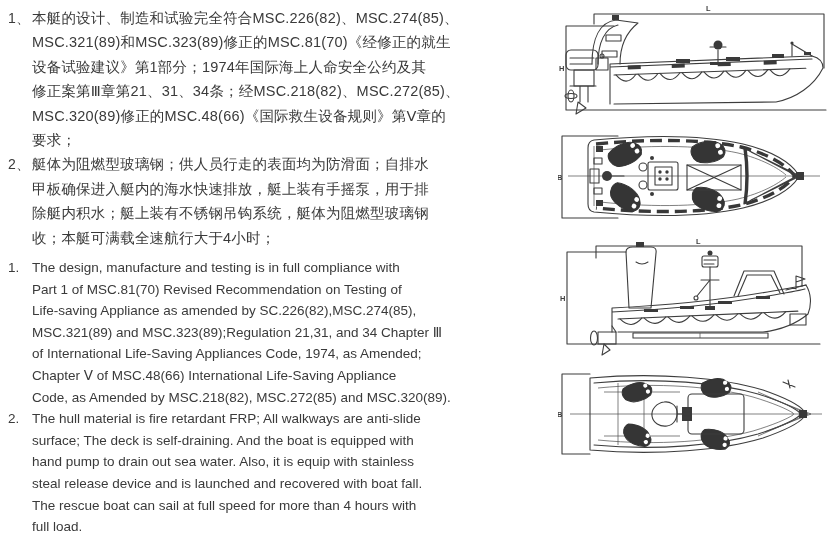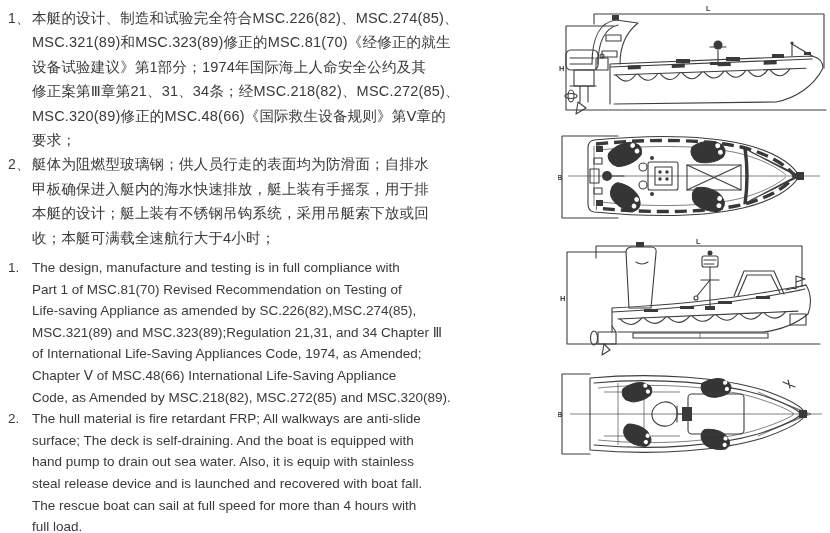--- a/index.html
+++ b/index.html
@@ -41,21 +41,21 @@
 MSC.321(89)和MSC.323(89)修正的MSC.81(70)《经修正的就生
 设备试验建议》第1部分；1974年国际海上人命安全公约及其
 修正案第Ⅲ章第21、31、34条；经MSC.218(82)、MSC.272(85)、
 MSC.320(89)修正的MSC.48(66)《国际救生设备规则》第Ⅴ章的
 要求；</div>
       </div>
       <div class="note">
         <span class="marker">2、</span>
         <div class="body">艇体为阻燃型玻璃钢；供人员行走的表面均为防滑面；自排水
 甲板确保进入艇内的海水快速排放，艇上装有手摇泵，用于排
-本艇的设计；艇上装有不锈钢吊钩系统，采用吊艇索下放或回
+除艇内积水；艇上装有不锈钢吊钩系统，艇体为阻燃型玻璃钢
 收；本艇可满载全速航行大于4小时；</div>
       </div>
     </div>
 
     <div class="en-block">
       <div class="note">
         <span class="marker">1.</span>
         <div class="body">The design, manufacture and testing is in full compliance with
 Part 1 of MSC.81(70) Revised Recommendation on Testing of
 Life-saving Appliance as amended by SC.226(82),MSC.274(85),

